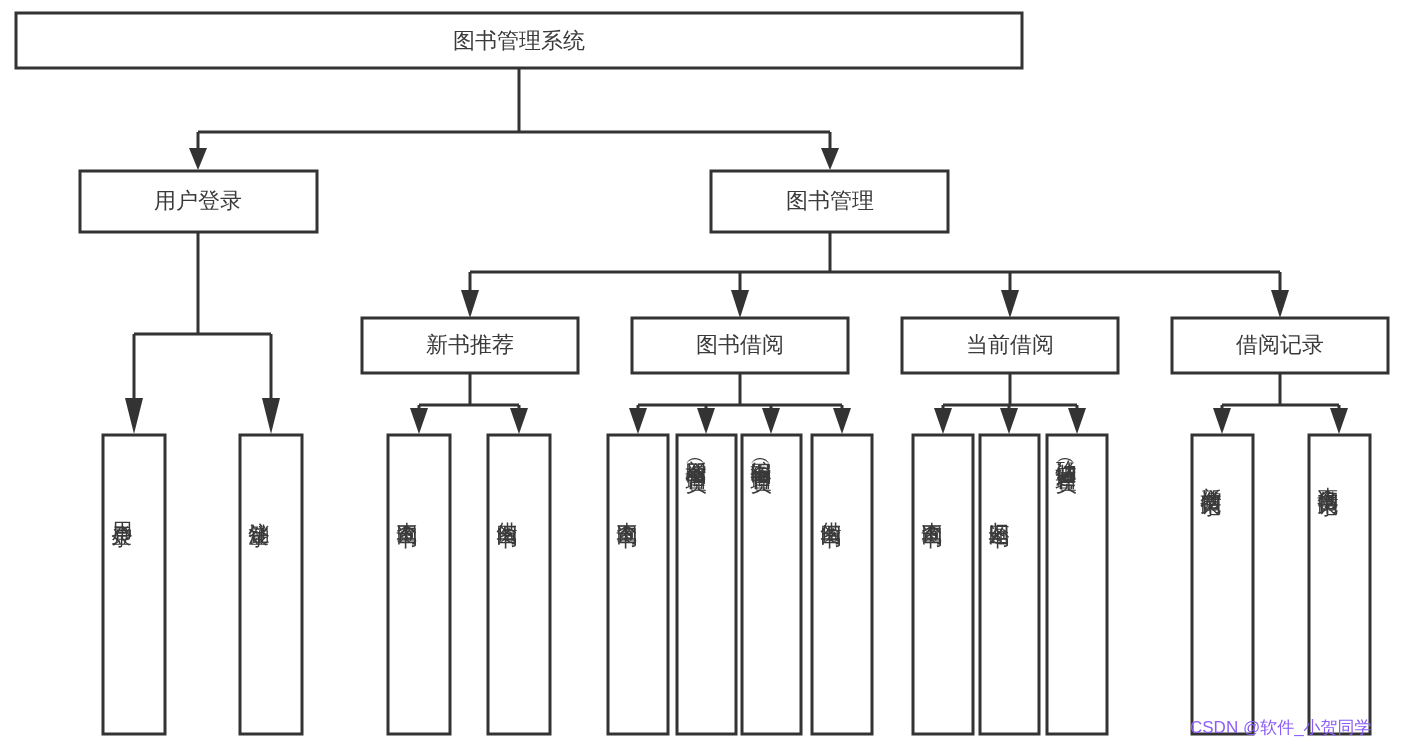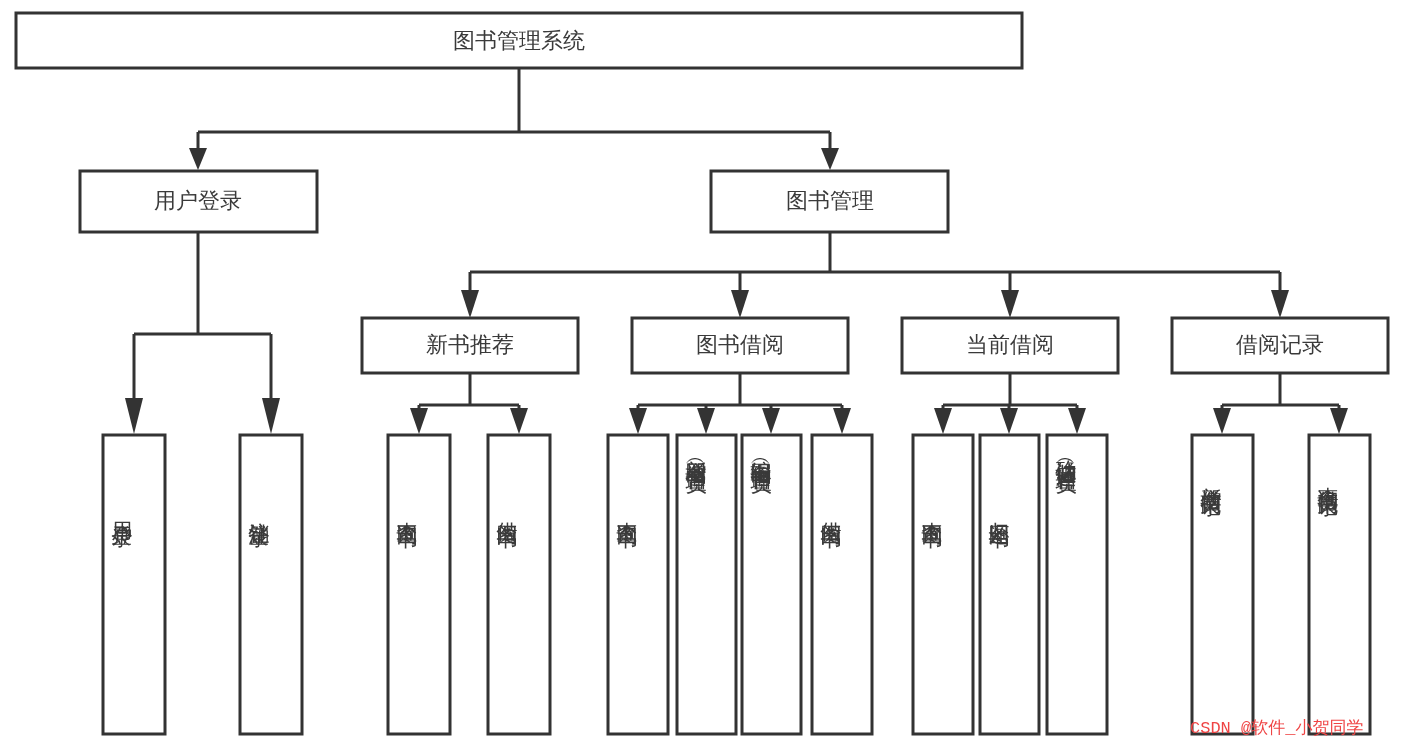--- a/index.html
+++ b/index.html
@@ -51,23 +51,23 @@
     line-height: 25px;
     color: #3a3a3a;
     writing-mode: vertical-rl;
     text-orientation: upright;
     letter-spacing: 2px;
     white-space: nowrap;
     pointer-events: none;
   }
   .watermark {
     position: absolute;
-    font-family: Liberation Mono, monospace;
+    font-family: Liberation Sans, sans-serif;
     font-size: 17px;
-    color: #ef4444;
+    color: #8b5cf6;
     white-space: nowrap;
   }
 </style>
 </head>
 <body>
 
 <div id="canvas-wrap">
 
   <svg id="diagram" viewBox="0 0 1405 747">
 

